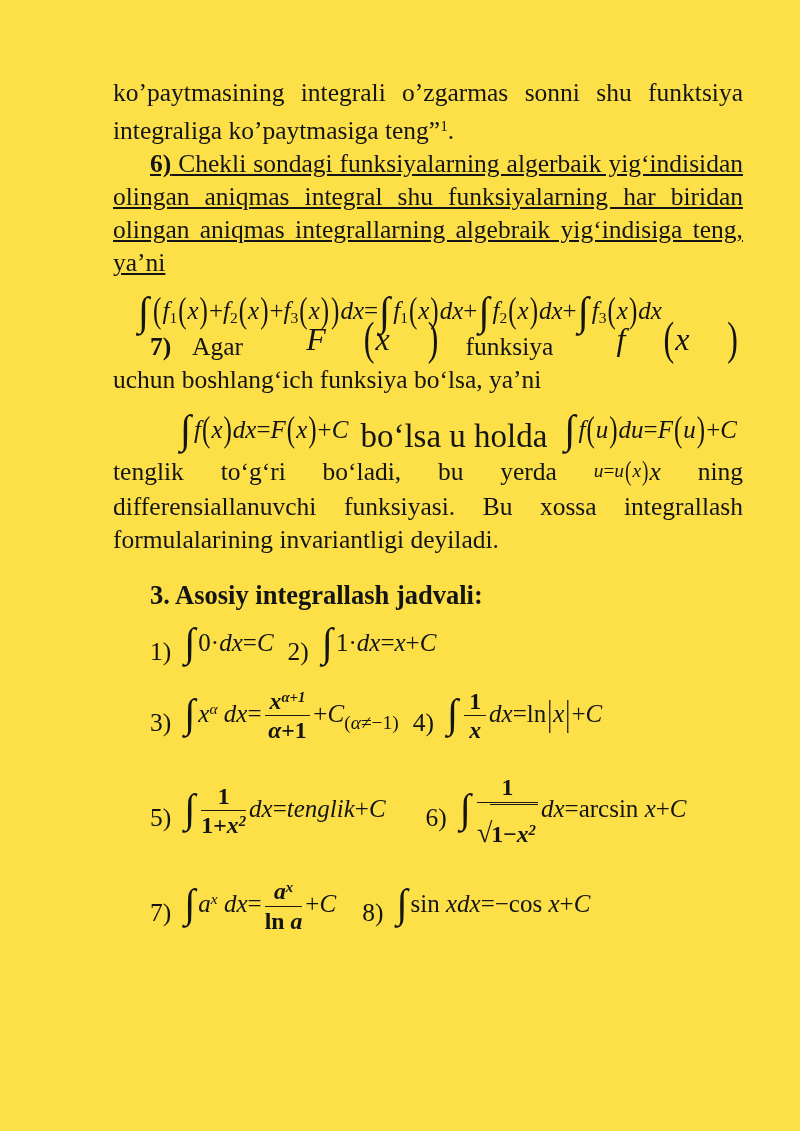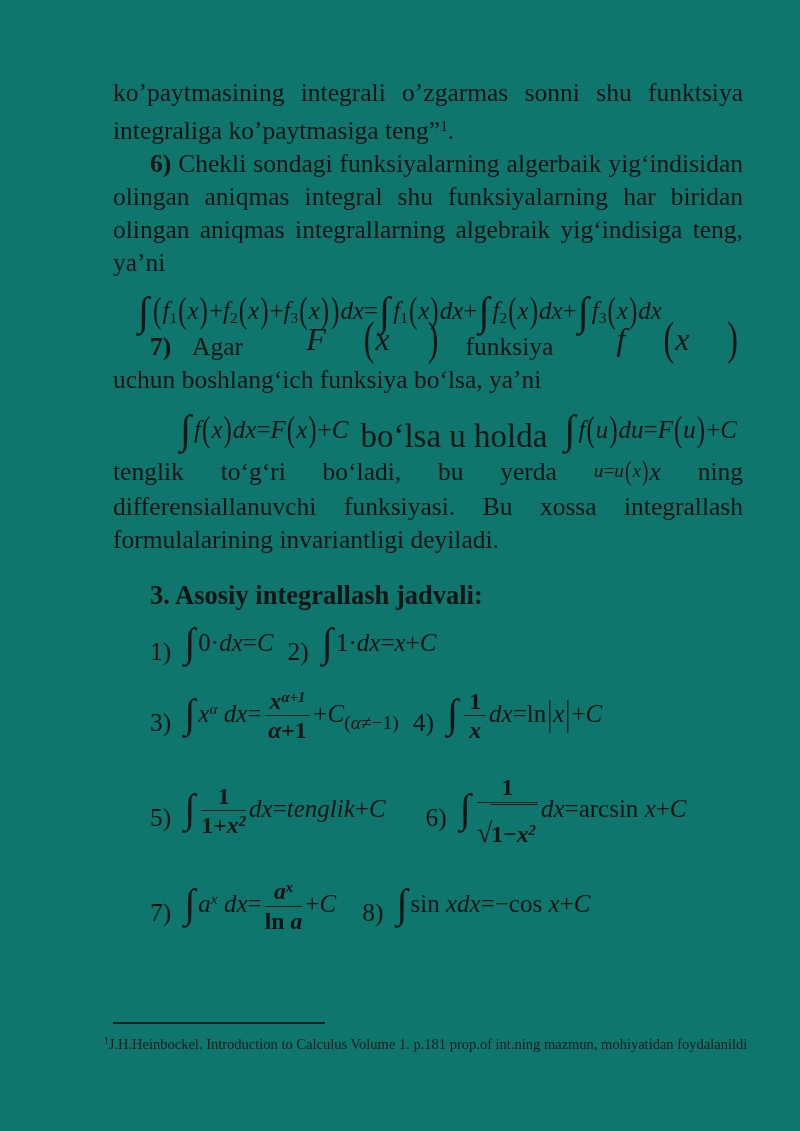--- a/index.html
+++ b/index.html
@@ -1,20 +1,20 @@
 <!DOCTYPE html>
 <html><head>
 <meta charset="utf-8">
 <style>
   html,body{margin:0;padding:0;background:#888;}
   .page{
     position:relative;
     width:800px;height:1131px;
     margin:0 auto;
-    background:#0f766e;
+    background:#fde047;
     box-sizing:border-box;
     padding:76px 57px 0 113px;
     font-family:"Liberation Serif", serif;
     color:#141414;
     overflow:hidden;
   }
   p.body{
     font-size:25.5px;
     line-height:33px;
     text-align:justify;
@@ -52,21 +52,21 @@
   .row-gap1{margin-top:26px;}
   .row-gap{margin-top:30px;}
   .gapA{margin-right:14px;}
   .gapB{margin-right:26px;}
   .gapC{margin-right:40px;}
   
   .footnote{position:absolute;left:104px;top:1022px;width:660px;}
   .fn-rule{width:212px;border-top:2px solid #1c1c1c;margin:0 0 8px 9px;}
   .fn-text{font-size:14.5px;line-height:18px;color:#1b1b1b;}
   .fn-text sup{font-size:0.65em;vertical-align:0.5em;}
-  .mt1{margin-top:15px;}
+  .mt1{margin-top:15px;text-decoration:underline;}
   .mt3{margin-top:19px;}
   .indent{text-indent:37px;}
 </style>
 </head>
 <body>
 
 <div class="page">
 
   <p class="body"><span>ko’paytmasining integrali o’zgarmas sonni shu funktsiya integraliga ko’paytmasiga teng”</span><sup class="fnmark">1</sup><span>.</span></p>
 
@@ -108,18 +108,14 @@
     <span class="math tcell"><span class="intg">∫</span><span class="frac"><span class="fnum"><span class="mr">1</span></span><span class="fden"><span class="sqrt"><span class="rdx">√</span><span class="rad"><span class="mr">1−</span><span class="mi">x</span><span class="msup">2</span></span></span></span></span><span class="mi">dx</span><span class="mr">=arcsin </span><span class="mi">x</span><span class="mr">+</span><span class="mi">C</span></span>
   </div>
 
   <div class="trow row-gap">
     <span class="tnum">7)</span>
     <span class="math tcell gapB"><span class="intg">∫</span><span class="mi">a</span><span class="msup">x</span><span class="mi"> dx</span><span class="mr">=</span><span class="frac"><span class="fnum"><span class="mi">a</span><span class="msup">x</span></span><span class="fden"><span class="mr">ln </span><span class="mi">a</span></span></span><span class="mr">+</span><span class="mi">C</span></span>
     <span class="tnum">8)</span>
     <span class="math tcell"><span class="intg">∫</span><span class="mr">sin </span><span class="mi">xdx</span><span class="mr">=−cos </span><span class="mi">x</span><span class="mr">+</span><span class="mi">C</span></span>
   </div>
 
-  <div class="footnote">
-    <div class="fn-rule"></div>
-    <div class="fn-text"><sup>1</sup><span>J.H.Heinbockel. Introduction to Calculus Volume 1. p.181 prop.of int.ning mazmun, mohiyatidan foydalanildi</span></div>
-  </div>
 
 </div>
 
 </body></html>

